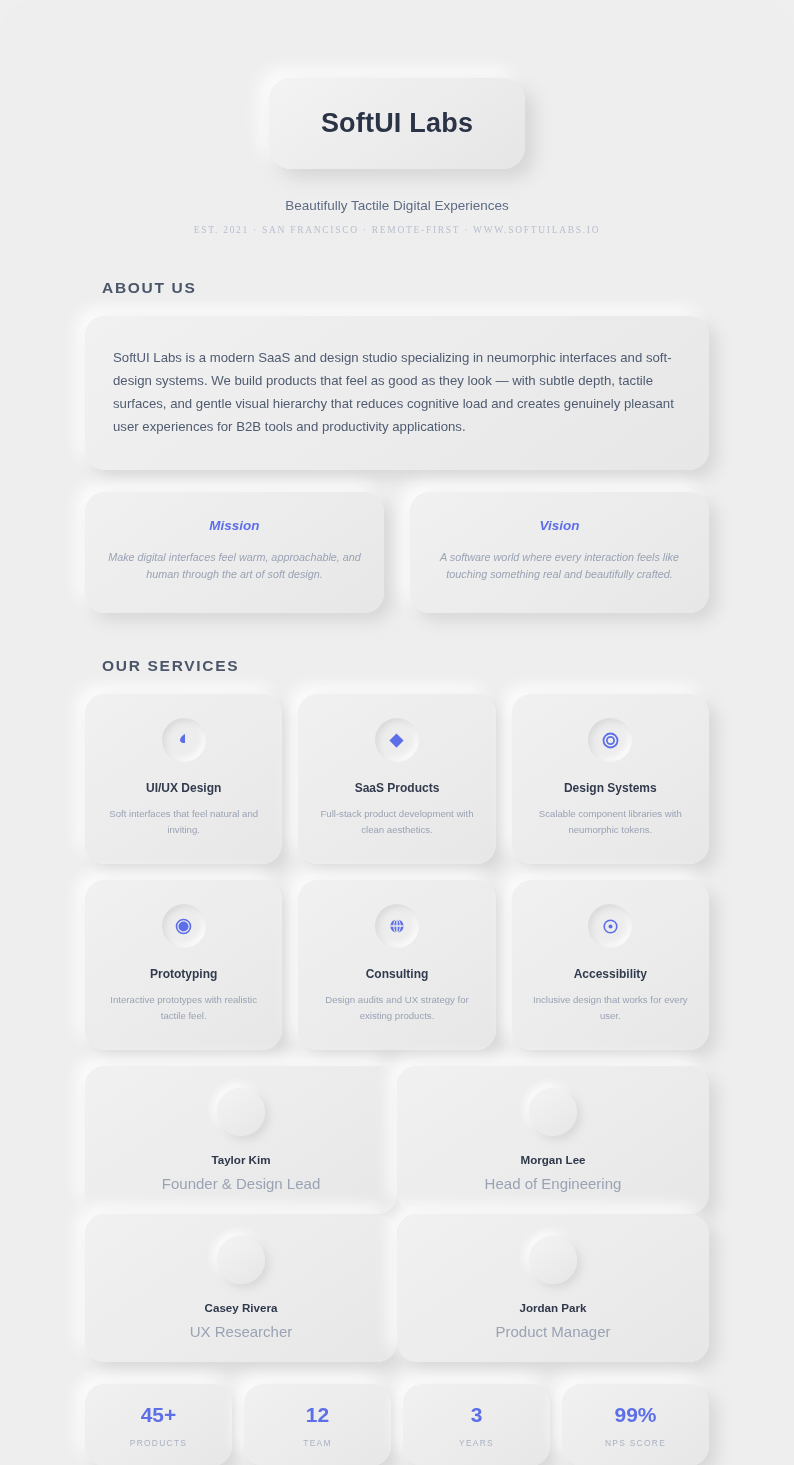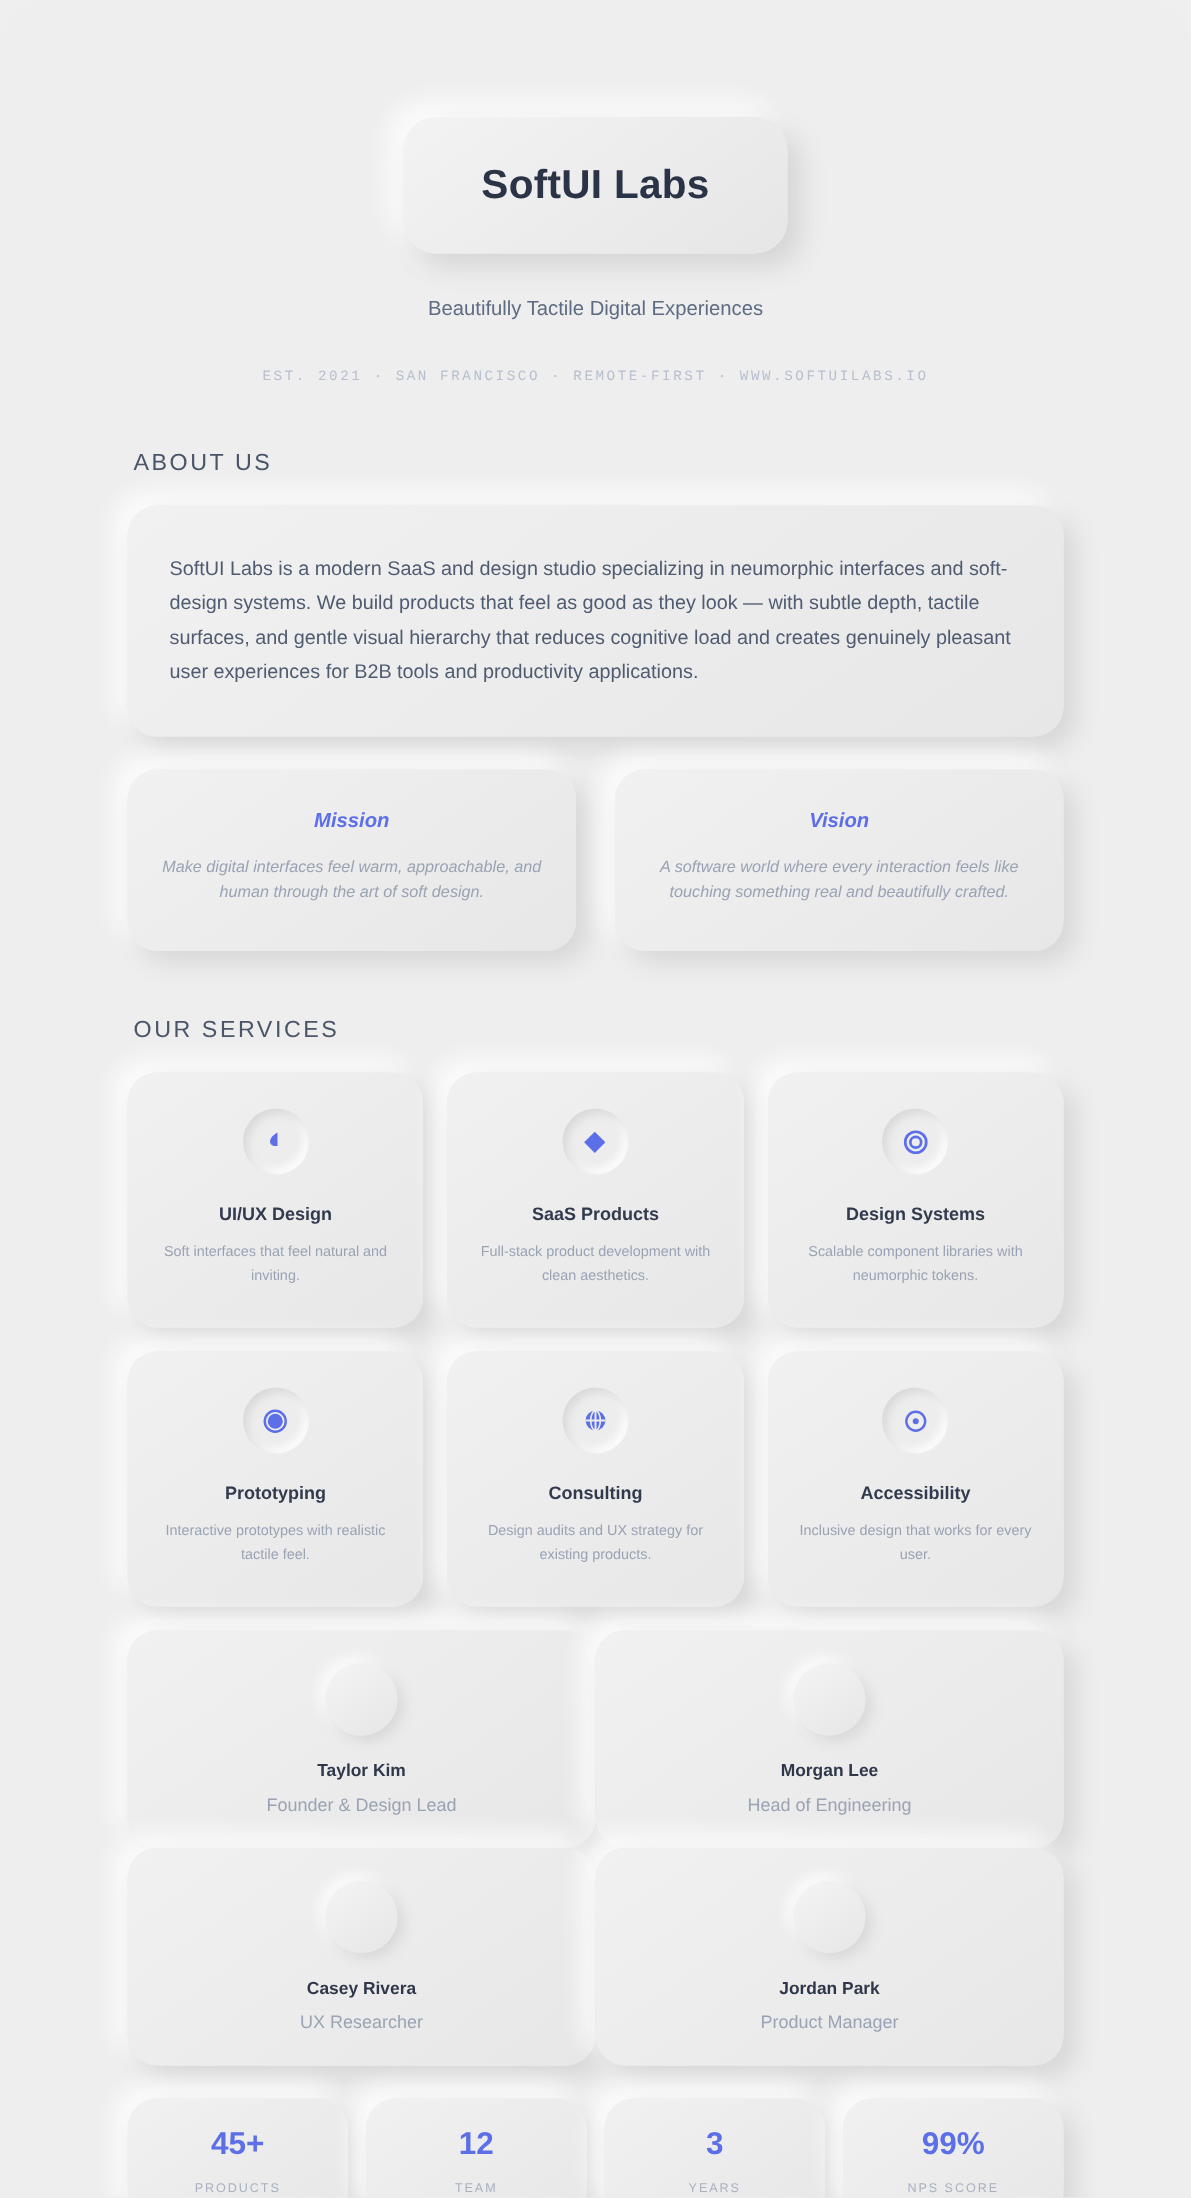--- a/index.html
+++ b/index.html
@@ -47,34 +47,34 @@
     color: #2b3346;
   }
 
   .tagline {
     margin-top: 29px;
     font-size: 13.5px;
     color: #5d6b83;
   }
 
   .meta-line {
-    margin-top: 32px;
-    font-family: Liberation Mono, monospace;
+    margin-top: 12px;
+    font-family: Liberation Serif, serif;
     font-size: 9.5px;
     letter-spacing: 1.7px;
     color: #b7bece;
   }
 
   
   .section-title {
     font-size: 15.5px;
-    font-weight: normal;
+    font-weight: bold;
     letter-spacing: 1.7px;
     color: #4a5568;
-    margin: 44px 0 19px 4px;
+    margin: 44px 0 19px 17px;
   }
 
   
   .raised {
     background: linear-gradient(145deg, #f1f1f1, #e7e7e7);
     border-radius: 20px;
     box-shadow: 8px 8px 16px #d7d7d7, -8px -8px 16px #fdfdfd;
   }
 
   
@@ -176,21 +176,21 @@
   }
 
   .team-name {
     font-size: 11.6px;
     font-weight: bold;
     color: #2f384a;
     margin-bottom: 9px;
   }
 
   .team-role {
-    font-size: 12px;
+    font-size: 15px;
     color: #9aa3b4;
   }
 
   
   .stats-grid {
     display: grid;
     grid-template-columns: repeat(4, 1fr);
     gap: 12px;
     margin-top: 22px;
   }

